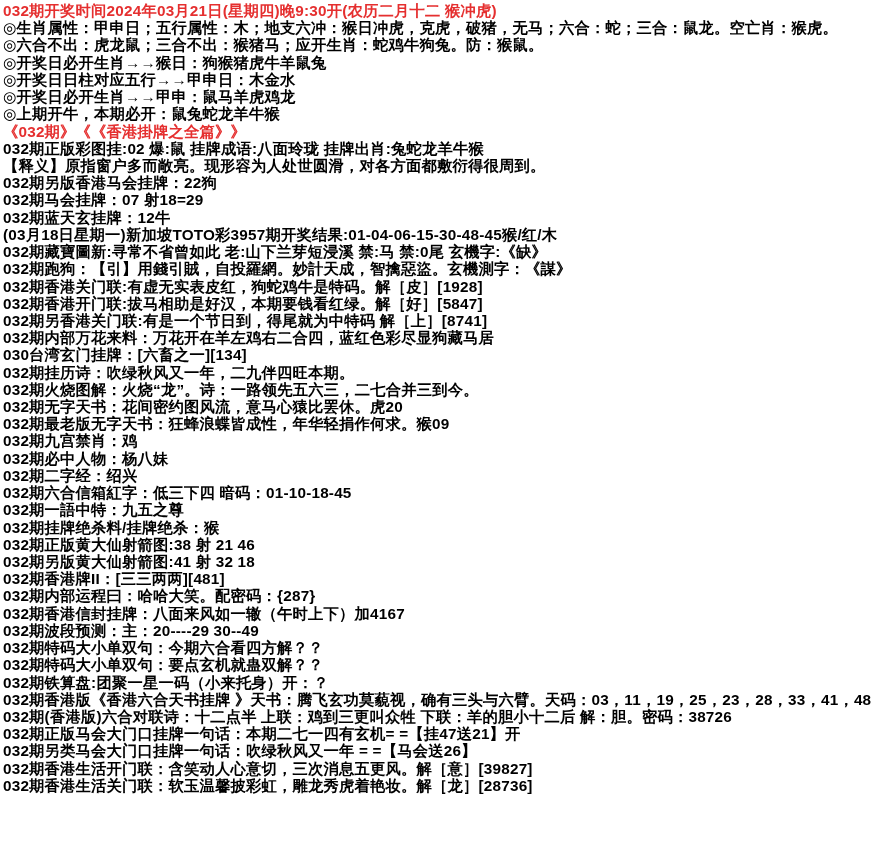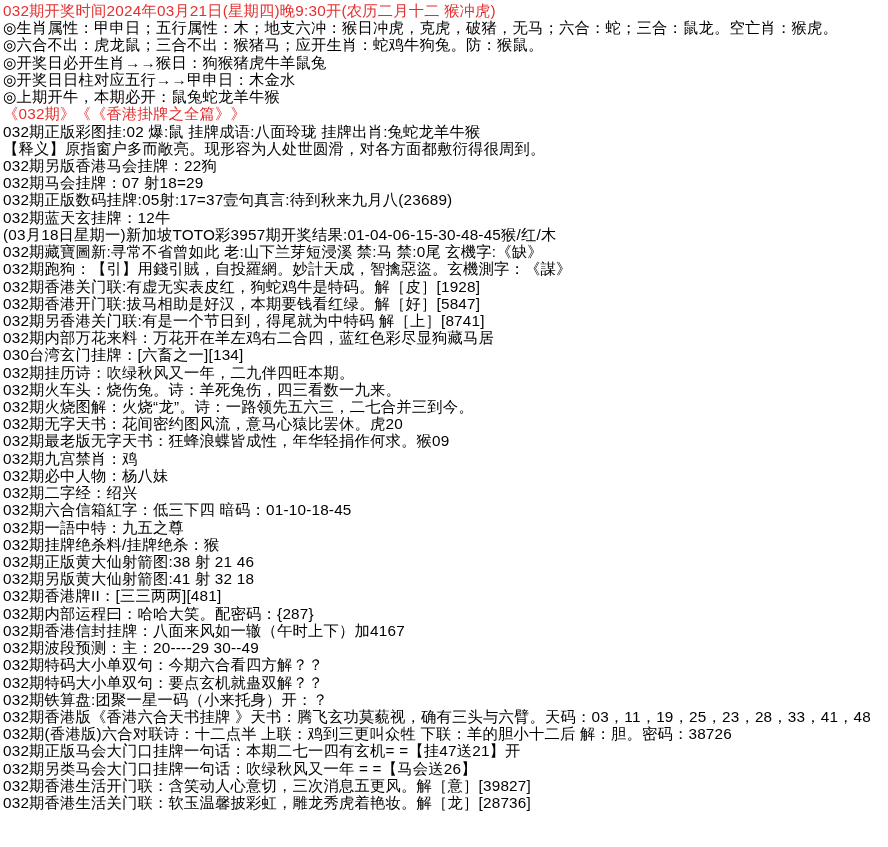--- a/index.html
+++ b/index.html
@@ -11,21 +11,21 @@
     width: 888px;
     height: 847px;
     overflow: hidden;
   }
   .page {
     box-sizing: border-box;
     width: 888px;
     height: 847px;
     padding: 2px 0 0 3px;
     font-family: "Liberation Sans", "DejaVu Sans", sans-serif;
-    font-weight: 400;
+    font-weight: 700;
     font-size: 15.3px;
     line-height: 17.22px;
     color: #000000;
   }
   .line {
     height: 17.22px;
     white-space: nowrap;
     overflow: hidden;
     letter-spacing: 0.2px;
   }
@@ -36,38 +36,37 @@
 </head>
 <body>
 
 <div class="page">
   <div>
       <div class="line red">032期开奖时间2024年03月21日(星期四)晚9:30开(农历二月十二 猴冲虎)</div>
       <div class="line">◎生肖属性：甲申日；五行属性：木；地支六冲：猴日冲虎，克虎，破猪，无马；六合：蛇；三合：鼠龙。空亡肖：猴虎。</div>
       <div class="line">◎六合不出：虎龙鼠；三合不出：猴猪马；应开生肖：蛇鸡牛狗兔。防：猴鼠。</div>
       <div class="line">◎开奖日必开生肖→→猴日：狗猴猪虎牛羊鼠兔</div>
       <div class="line">◎开奖日日柱对应五行→→甲申日：木金水</div>
+      <div class="line">◎开奖日必开生肖→→甲申：鼠马羊虎鸡龙</div>
       <div class="line">◎上期开牛，本期必开：鼠兔蛇龙羊牛猴</div>
       <div class="line red">《032期》《《香港掛牌之全篇》》</div>
       <div class="line">032期正版彩图挂:02 爆:鼠 挂牌成语:八面玲珑 挂牌出肖:兔蛇龙羊牛猴</div>
       <div class="line">【释义】原指窗户多而敞亮。现形容为人处世圆滑，对各方面都敷衍得很周到。</div>
       <div class="line">032期另版香港马会挂牌：22狗</div>
       <div class="line">032期马会挂牌：07 射18=29</div>
-      <div class="line">032期正版数码挂牌:05射:17=37壹句真言:待到秋来九月八(23689)</div>
       <div class="line">032期蓝天玄挂牌：12牛</div>
       <div class="line">(03月18日星期一)新加坡TOTO彩3957期开奖结果:01-04-06-15-30-48-45猴/红/木</div>
       <div class="line">032期藏寶圖新:寻常不省曾如此 老:山下兰芽短浸溪 禁:马 禁:0尾 玄機字:《缺》</div>
       <div class="line">032期跑狗：【引】用錢引賊，自投羅網。妙計天成，智擒惡盜。玄機測字：《謀》</div>
       <div class="line">032期香港关门联:有虚无实表皮红，狗蛇鸡牛是特码。解［皮］[1928]</div>
       <div class="line">032期香港开门联:拔马相助是好汉，本期要钱看红绿。解［好］[5847]</div>
       <div class="line">032期另香港关门联:有是一个节日到，得尾就为中特码 解［上］[8741]</div>
       <div class="line">032期内部万花来料：万花开在羊左鸡右二合四，蓝红色彩尽显狗藏马居</div>
       <div class="line">030台湾玄门挂牌：[六畜之一][134]</div>
       <div class="line">032期挂历诗：吹绿秋风又一年，二九伴四旺本期。</div>
-      <div class="line">032期火车头：烧伤兔。诗：羊死兔伤，四三看数一九来。</div>
       <div class="line">032期火烧图解：火烧“龙”。诗：一路领先五六三，二七合并三到今。</div>
       <div class="line">032期无字天书：花间密约图风流，意马心猿比罢休。虎20</div>
       <div class="line">032期最老版无字天书：狂蜂浪蝶皆成性，年华轻捐作何求。猴09</div>
       <div class="line">032期九宫禁肖：鸡</div>
       <div class="line">032期必中人物：杨八妹</div>
       <div class="line">032期二字经：绍兴</div>
       <div class="line">032期六合信箱紅字：低三下四 暗码：01-10-18-45</div>
       <div class="line">032期一語中特：九五之尊</div>
       <div class="line">032期挂牌绝杀料/挂牌绝杀：猴</div>
       <div class="line">032期正版黄大仙射箭图:38 射 21 46</div>

